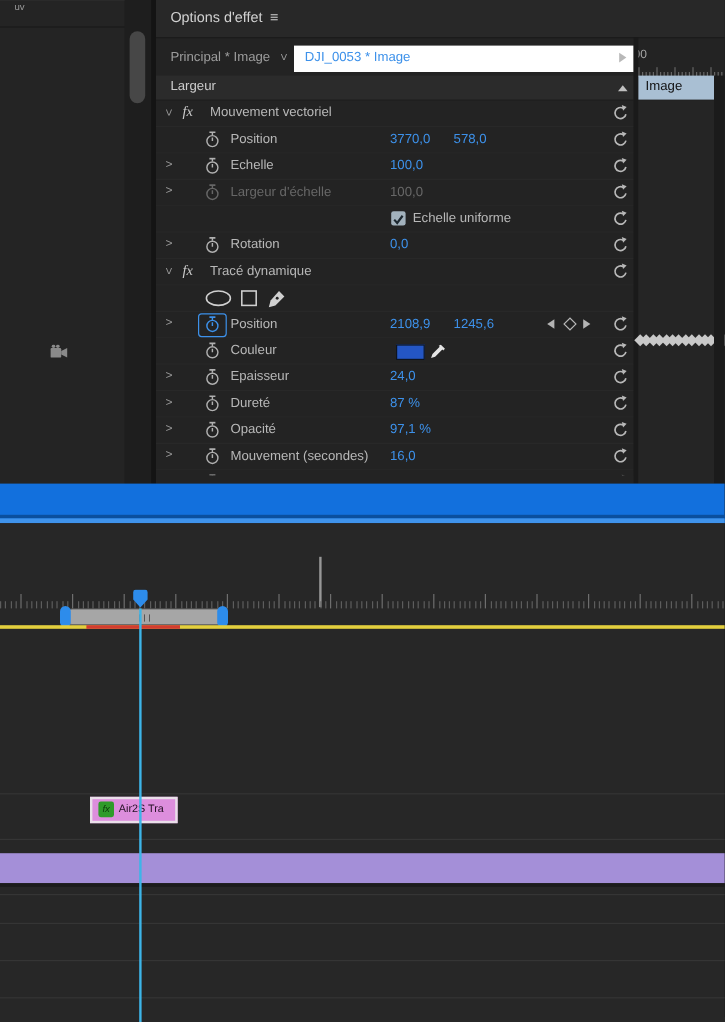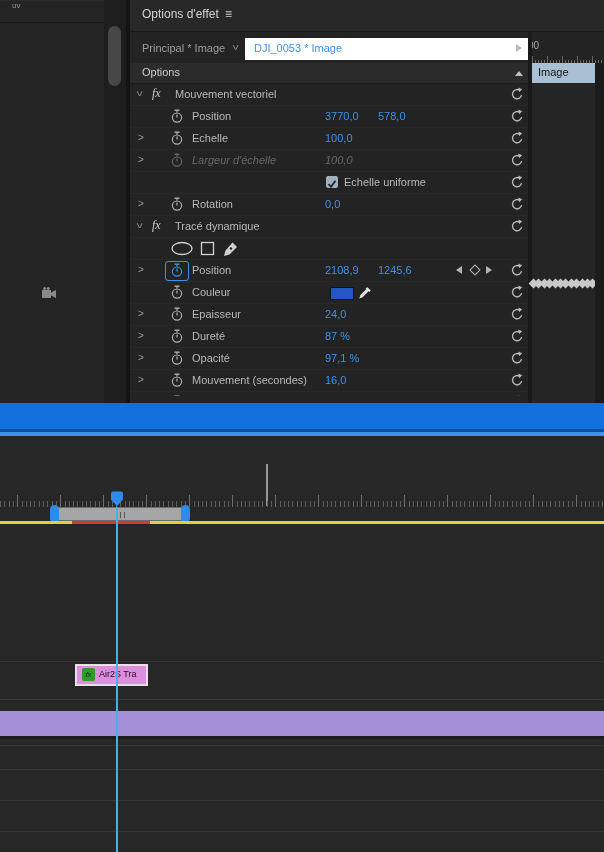--- a/index.html
+++ b/index.html
@@ -32,21 +32,21 @@
   .row .chev{position:absolute;left:8px;top:4px;color:#9a9a9a;font-size:10px;}
   .row .chev.open{transform:rotate(90deg);transform-origin:55% 55%;}
   .row .fxg{position:absolute;left:22px;top:2px;color:#cdcdcd;font-size:12px;font-style:italic;font-family:"Liberation Serif",serif;}
   .row .lbl{position:absolute;left:62px;top:4px;font-size:11px;color:#b8b8b8;white-space:nowrap;}
   .row .lbl.fxlbl{left:45px;}
   .row .v1{position:absolute;left:195px;top:4px;font-size:11px;color:#3d91ea;}
   .row .v2{position:absolute;left:248px;top:4px;font-size:11px;color:#3d91ea;}
   .row .sw{position:absolute;left:40px;top:3px;}
   .row .swbox{position:absolute;left:35px;top:1px;width:22px;height:18px;border:1px solid #3d91ea;border-radius:3px;}
   .row .rst{position:absolute;left:380px;top:3px;cursor:pointer;}
-  .row.dim .lbl,.row.dim .v1{color:#676767;font-style:italic;}
+  .row.dim .lbl,.row.dim .v1{color:#676767;}
   .kn{position:absolute;top:6px;}
   .kn-prev{left:326px;width:0;height:0;border-right:6px solid #b4b4b4;border-top:4px solid transparent;border-bottom:4px solid transparent;}
   .kn-add{left:341px;width:6px;height:6px;border:1px solid #b4b4b4;transform:rotate(45deg);}
   .kn-next{left:356px;width:0;height:0;border-left:6px solid #b4b4b4;border-top:4px solid transparent;border-bottom:4px solid transparent;}
   .cbox{position:absolute;left:196px;top:4px;width:12px;height:12px;background:#a2b1bc;border-radius:2px;}
   .cblbl{position:absolute;left:214px;top:4px;font-size:11px;color:#b8b8b8;}
   .swatch{position:absolute;left:200px;top:5px;width:22px;height:11px;background:#2456c4;border:1px solid #0d1420;}
   .dropper{position:absolute;left:228px;top:3px;}
   .shape-ic{position:absolute;top:3px;}
   
@@ -107,21 +107,21 @@
     <span id="menu-icon" class="abs">≡</span>
   </div>
   <span id="master-label" class="abs">Principal * Image</span>
   <span id="sel-chevron" class="abs">&gt;</span>
   <div id="clip-strip" class="abs">
     <span id="clip-name" class="abs">DJI_0053 * Image</span>
   </div>
   <div id="scroll-right-icon" class="abs"></div>
   <span id="timecode" class="abs">00</span>
   <div id="group-header" class="abs">
-    <span id="group-label" class="abs">Options</span>
+    <span id="group-label" class="abs">Largeur</span>
     <div id="collapse-icon" class="abs"></div>
   </div>
   <div id="rows" class="abs">
       <div class="row">
         <span class="chev open" style="left: 6px;">&gt;</span>
         <span class="fxg">fx</span>
         <span class="lbl fxlbl">Mouvement vectoriel</span>
         <svg width="14" height="14" viewBox="0 0 14 14" class="rst">
           <path d="M11.6 8.2 A4.6 4.6 0 1 1 9.4 3.2" fill="none" stroke="#b8b8b8" stroke-width="1.4"></path>
           <path d="M8.2 0.6 L12.2 2.2 L9.2 5.2 Z" fill="#b8b8b8"></path>

